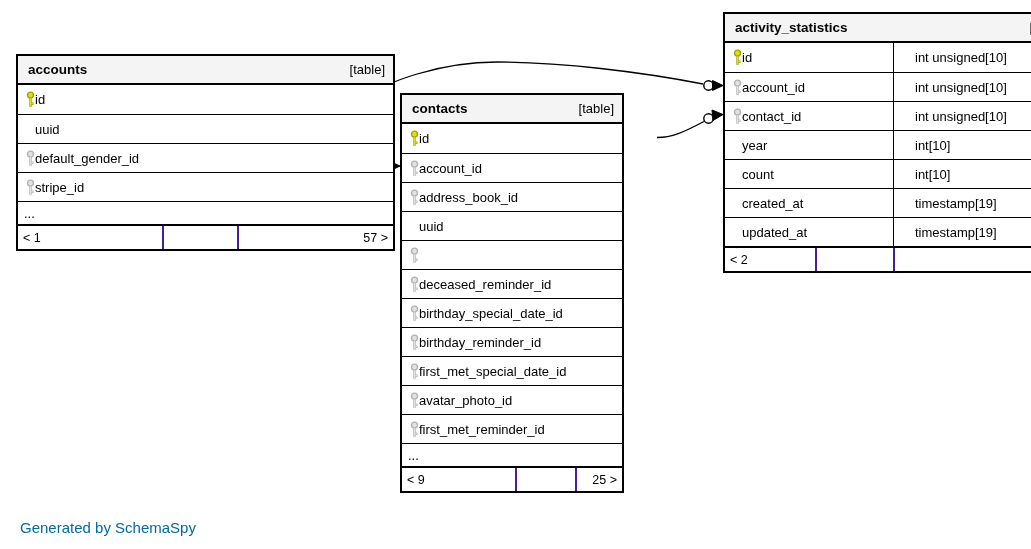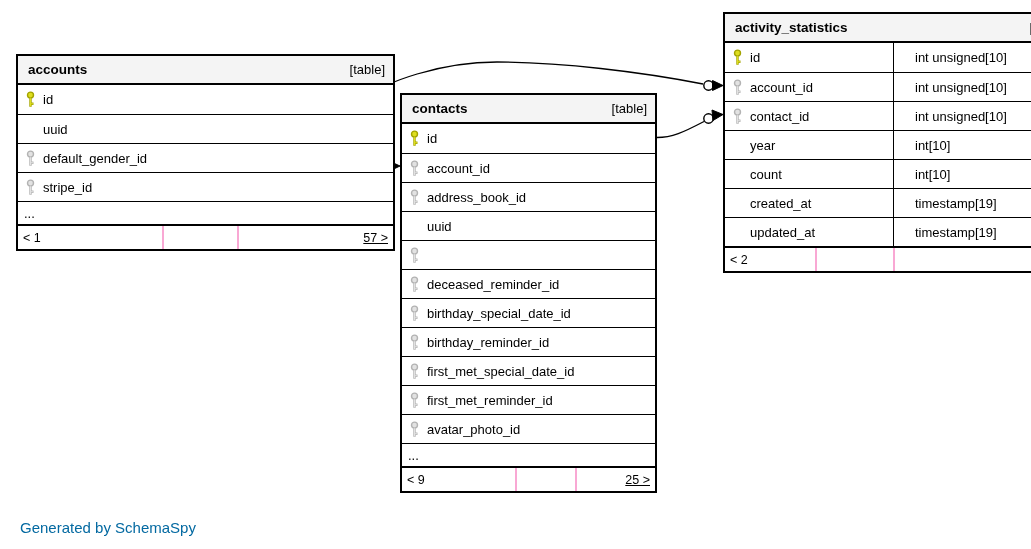--- a/index.html
+++ b/index.html
@@ -11,57 +11,57 @@
   .edges{position:absolute;left:0;top:0;width:1031px;height:549px;pointer-events:none;}
   .edge-line{fill:none;stroke:#000;stroke-width:1.3px;}
   .edge-circle{fill:#fff;stroke:#000;stroke-width:1.4px;}
   .edge-arrow{fill:#000;stroke:#000;stroke-width:1px;}
 
   .db-table{
     position:absolute;border:2px solid #000;background:#fff;
     display:flex;flex-direction:column;box-sizing:border-box;
   }
   #table-accounts{left:16px;top:54px;width:379px;}
-  #table-contacts{left:400px;top:93px;width:257px;}
+  #table-contacts{left:400px;top:93px;width:224px;}
   #table-activity{left:723px;top:12px;width:352px;}
 
   .tbl-header{
     background:var(--header-bg,#f4f4f4);
     display:flex;justify-content:space-between;align-items:center;
     height:29px;box-sizing:border-box;border-bottom:2px solid #000;
     padding:0 8px 0 10px;flex:none;
   }
   .tbl-name{font-weight:bold;font-size:13.5px;}
   .tbl-badge{font-size:13px;}
 
   .tbl-row{
     display:grid;grid-template-columns:1fr;align-items:center;
     height:29px;box-sizing:border-box;font-size:13px;flex:none;
   }
   .tbl-row + .tbl-row{border-top:1px solid #000;}
   .tbl-row.with-type{grid-template-columns:168px 1fr;}
-  .cell-name{display:flex;align-items:center;gap:8px;padding-left:8px;overflow:hidden;white-space:nowrap;}
+  .cell-name{display:flex;align-items:center;padding-left:8px;overflow:hidden;white-space:nowrap;}
   .key-slot{width:9px;height:17px;display:inline-flex;align-items:center;flex:none;}
   .cell-type{
     border-left:1px solid #000;height:100%;display:flex;align-items:center;
     padding-left:21px;box-sizing:border-box;white-space:nowrap;
   }
   .tbl-ellipsis{
     height:23px;box-sizing:border-box;border-top:1px solid #000;
     display:flex;align-items:center;padding-left:6px;font-size:13px;flex:none;
   }
   .tbl-pager{
     height:25px;box-sizing:border-box;border-top:2px solid #000;
     display:grid;font-size:12.5px;flex:none;
   }
   #table-accounts .tbl-pager{grid-template-columns:144px 75px 1fr;}
   #table-contacts .tbl-pager{grid-template-columns:113px 60px 1fr;}
   #table-activity .tbl-pager{grid-template-columns:90px 78px 1fr;}
   .pg-cell{display:flex;align-items:center;padding:0 5px;box-sizing:border-box;}
-  .pg-cell + .pg-cell{border-left:2px solid #f9a8d4;text-decoration:underline;}
+  .pg-cell + .pg-cell{border-left:2px solid #4c1d95;}
   .pg-right{justify-content:flex-end;}
 
   .footer-note{
     position:absolute;left:20px;top:519px;font-size:15px;color:#0369a1;
   }
 </style>
 </head>
 <body>
 
 <svg class="edges" width="1031" height="549" viewBox="0 0 1031 549">
@@ -248,33 +248,33 @@
       </div>
       <div class="tbl-row">
         <span class="cell-name">
           <span class="key-slot">
             <svg width="9" height="17" viewBox="0 0 9 17">
               <circle cx="4.5" cy="4.1" r="3" fill="#e2e2e2" stroke="#b3b3b3" stroke-width="1.4"></circle>
               <path d="M4.5 7.2 V15.8 M4.5 12.7 H7.5" fill="none" stroke="#b3b3b3" stroke-width="2.4"></path>
               <path d="M4.5 7.2 V15.3 M4.5 12.7 H7" fill="none" stroke="#e2e2e2" stroke-width="1.1"></path>
             </svg>
           </span>
+          <span class="col-name">avatar_photo_id</span>
+        </span>
+      </div>
+      <div class="tbl-row">
+        <span class="cell-name">
+          <span class="key-slot">
+            <svg width="9" height="17" viewBox="0 0 9 17">
+              <circle cx="4.5" cy="4.1" r="3" fill="#e2e2e2" stroke="#b3b3b3" stroke-width="1.4"></circle>
+              <path d="M4.5 7.2 V15.8 M4.5 12.7 H7.5" fill="none" stroke="#b3b3b3" stroke-width="2.4"></path>
+              <path d="M4.5 7.2 V15.3 M4.5 12.7 H7" fill="none" stroke="#e2e2e2" stroke-width="1.1"></path>
+            </svg>
+          </span>
           <span class="col-name">first_met_reminder_id</span>
-        </span>
-      </div>
-      <div class="tbl-row">
-        <span class="cell-name">
-          <span class="key-slot">
-            <svg width="9" height="17" viewBox="0 0 9 17">
-              <circle cx="4.5" cy="4.1" r="3" fill="#e2e2e2" stroke="#b3b3b3" stroke-width="1.4"></circle>
-              <path d="M4.5 7.2 V15.8 M4.5 12.7 H7.5" fill="none" stroke="#b3b3b3" stroke-width="2.4"></path>
-              <path d="M4.5 7.2 V15.3 M4.5 12.7 H7" fill="none" stroke="#e2e2e2" stroke-width="1.1"></path>
-            </svg>
-          </span>
-          <span class="col-name">avatar_photo_id</span>
         </span>
       </div>
       <div class="tbl-ellipsis">...</div>
     </div>
   <div class="tbl-pager">
     <span class="pg-cell">&lt; 9</span>
     <span class="pg-cell"></span>
     <span class="pg-cell pg-right">25 &gt;</span>
   </div>
 </div>

